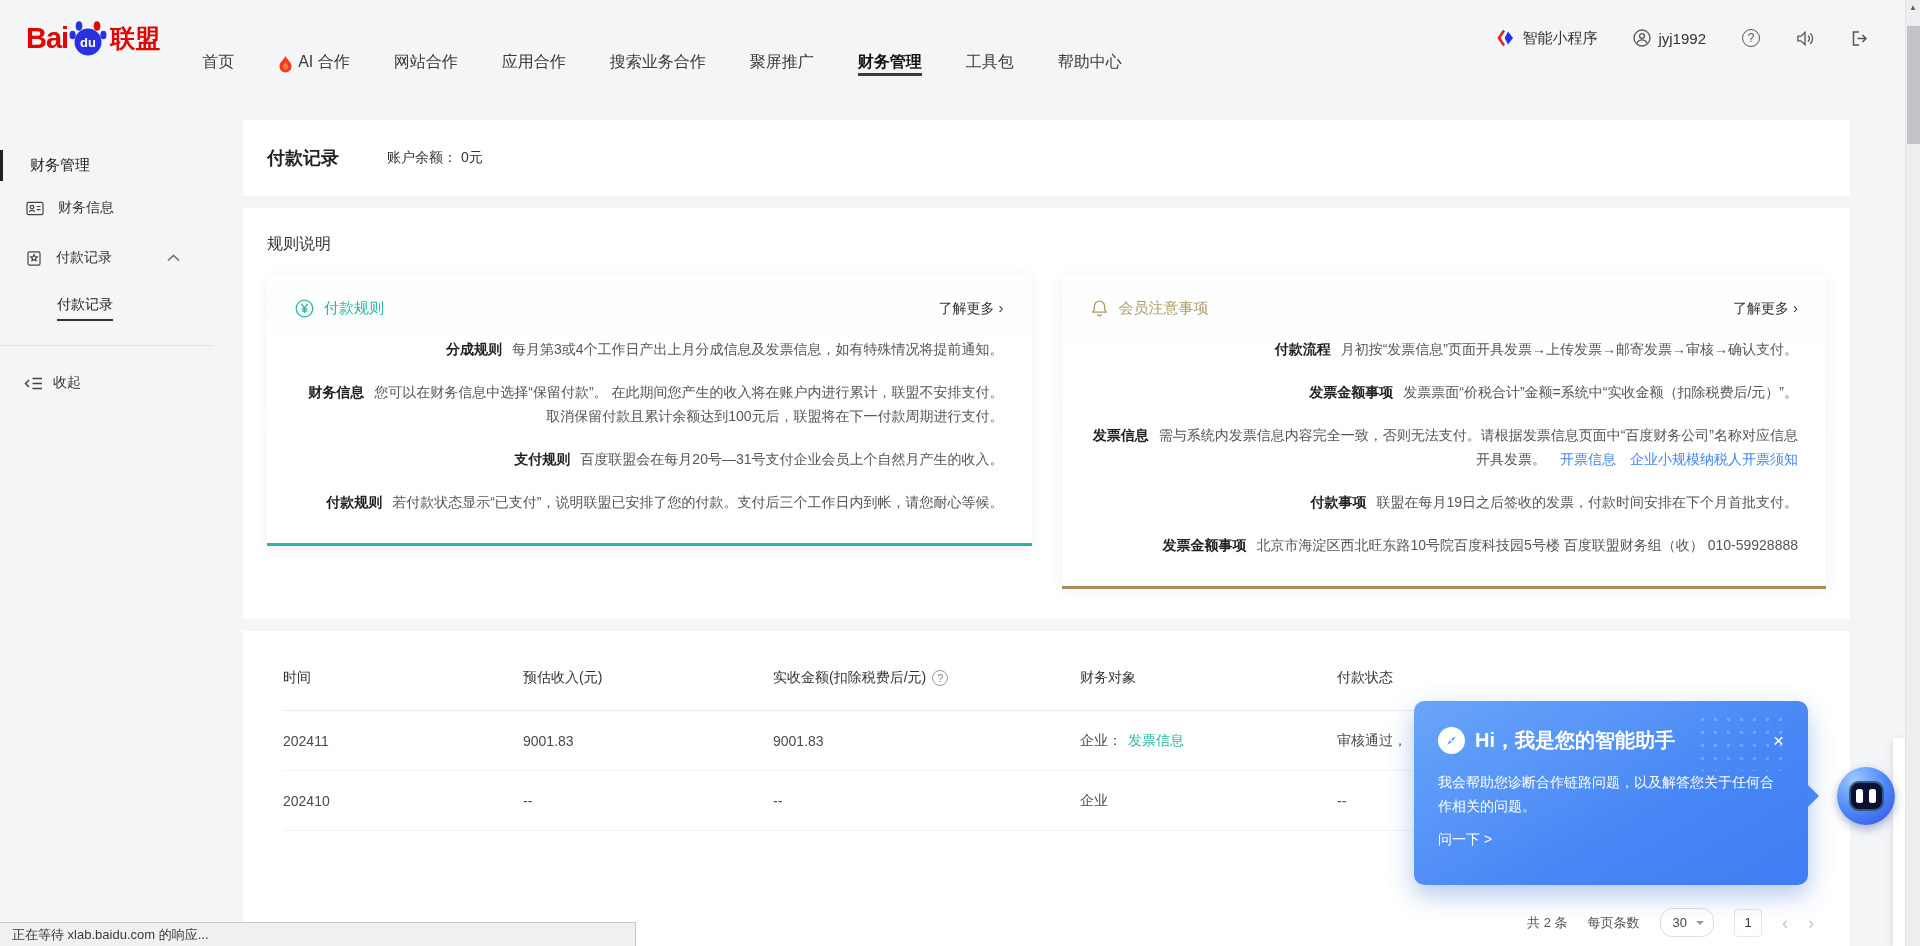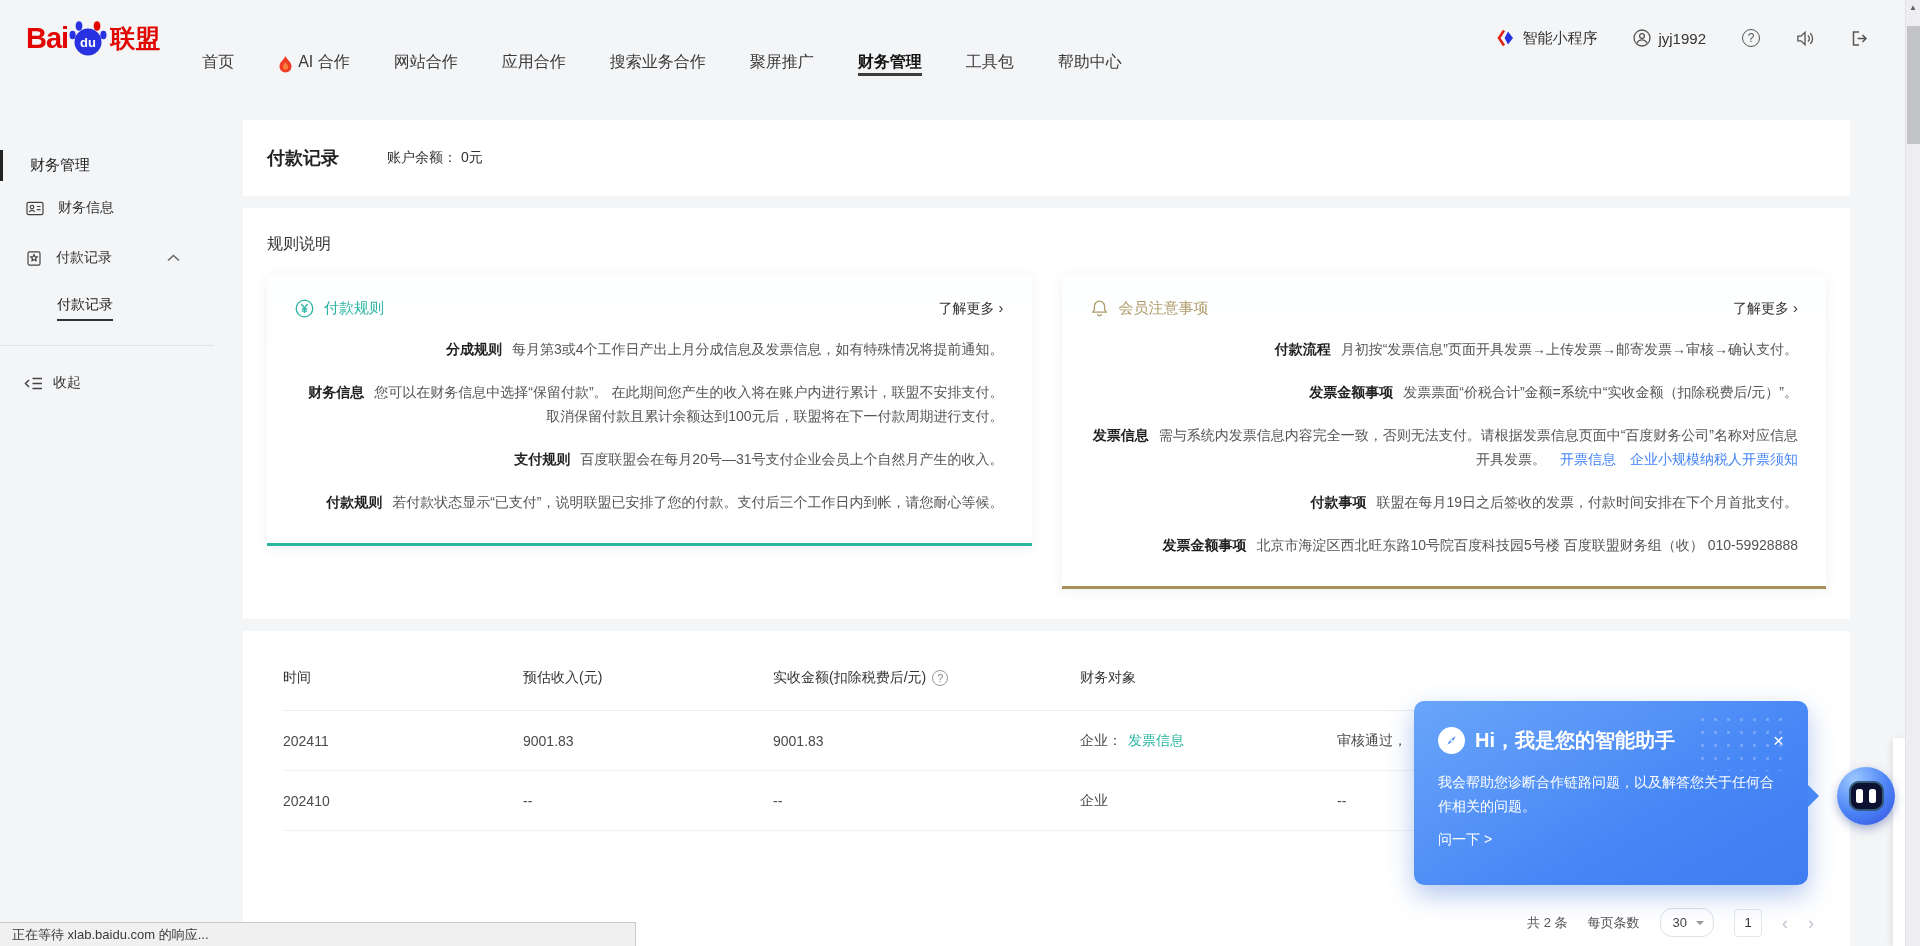--- a/index.html
+++ b/index.html
@@ -332,20 +332,21 @@
 
   <div class="card card-table">
     <div class="t-head">
       <div class="c1">时间</div>
       <div class="c2">预估收入(元)</div>
       <div class="c3">
         <span>实收金额(扣除税费后/元)</span>
         <span class="q-icon">?</span>
       </div>
       <div class="c4">财务对象</div>
+      <div class="c5">付款状态</div>
     </div>
 
     <div class="t-row">
       <div class="c1">202411</div>
       <div class="c2">9001.83</div>
       <div class="c3">9001.83</div>
       <div class="c4">
         <span>企业：</span><span class="teal-link">发票信息</span>
       </div>
       <div class="c5">审核通过，</div>

